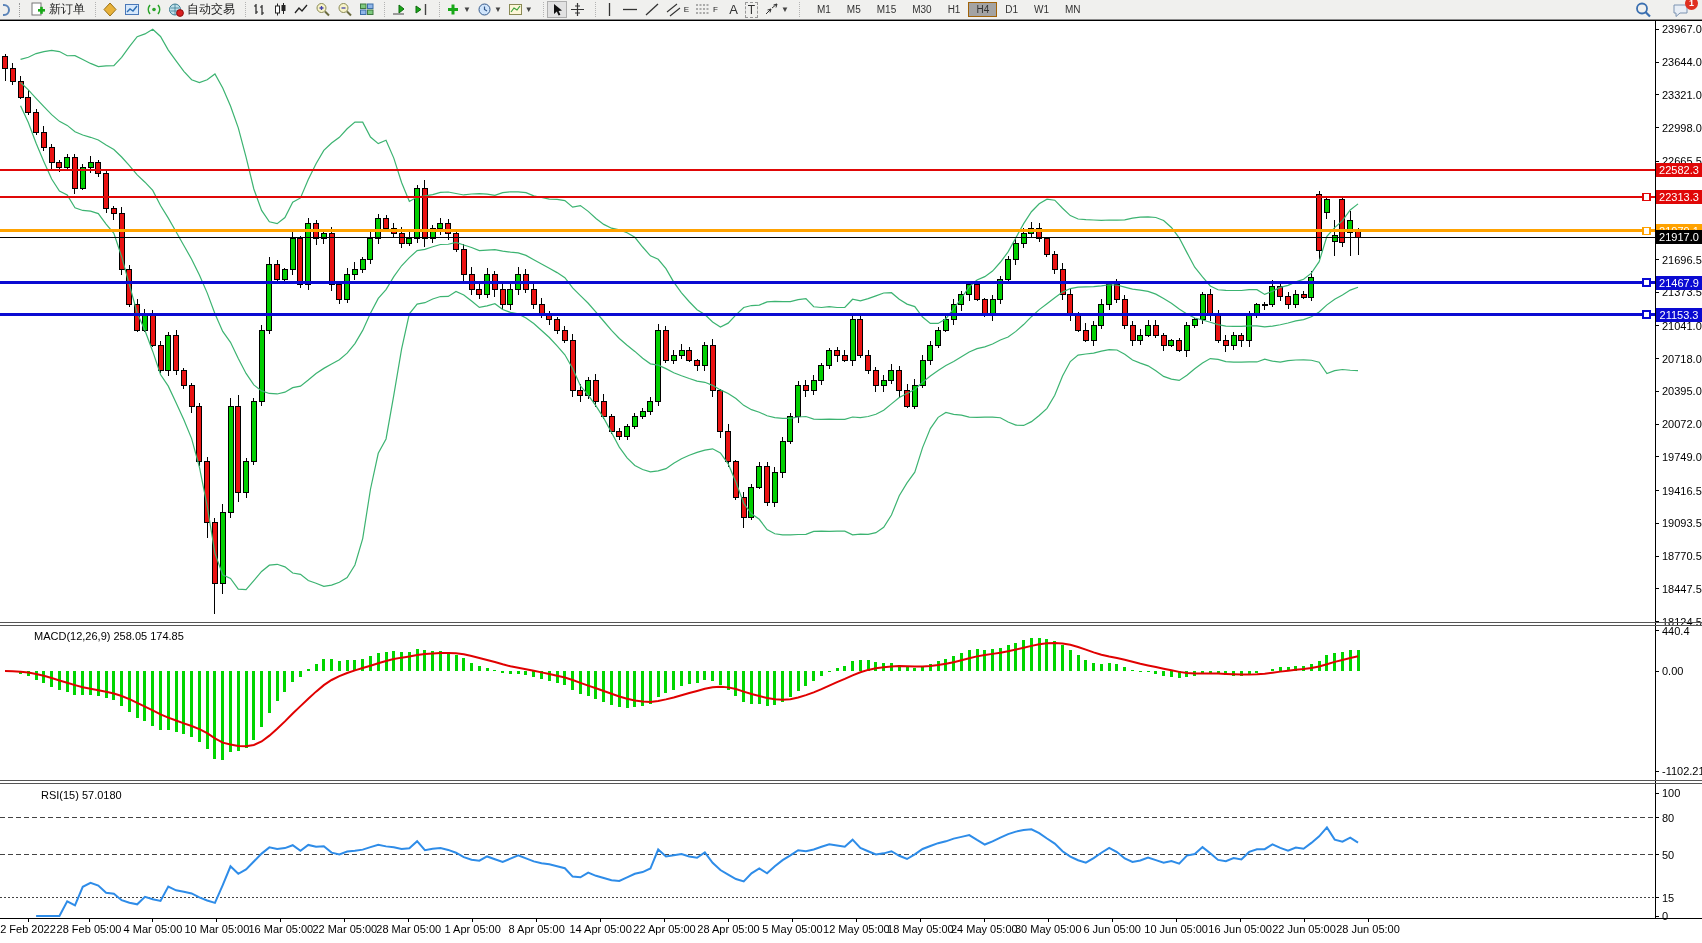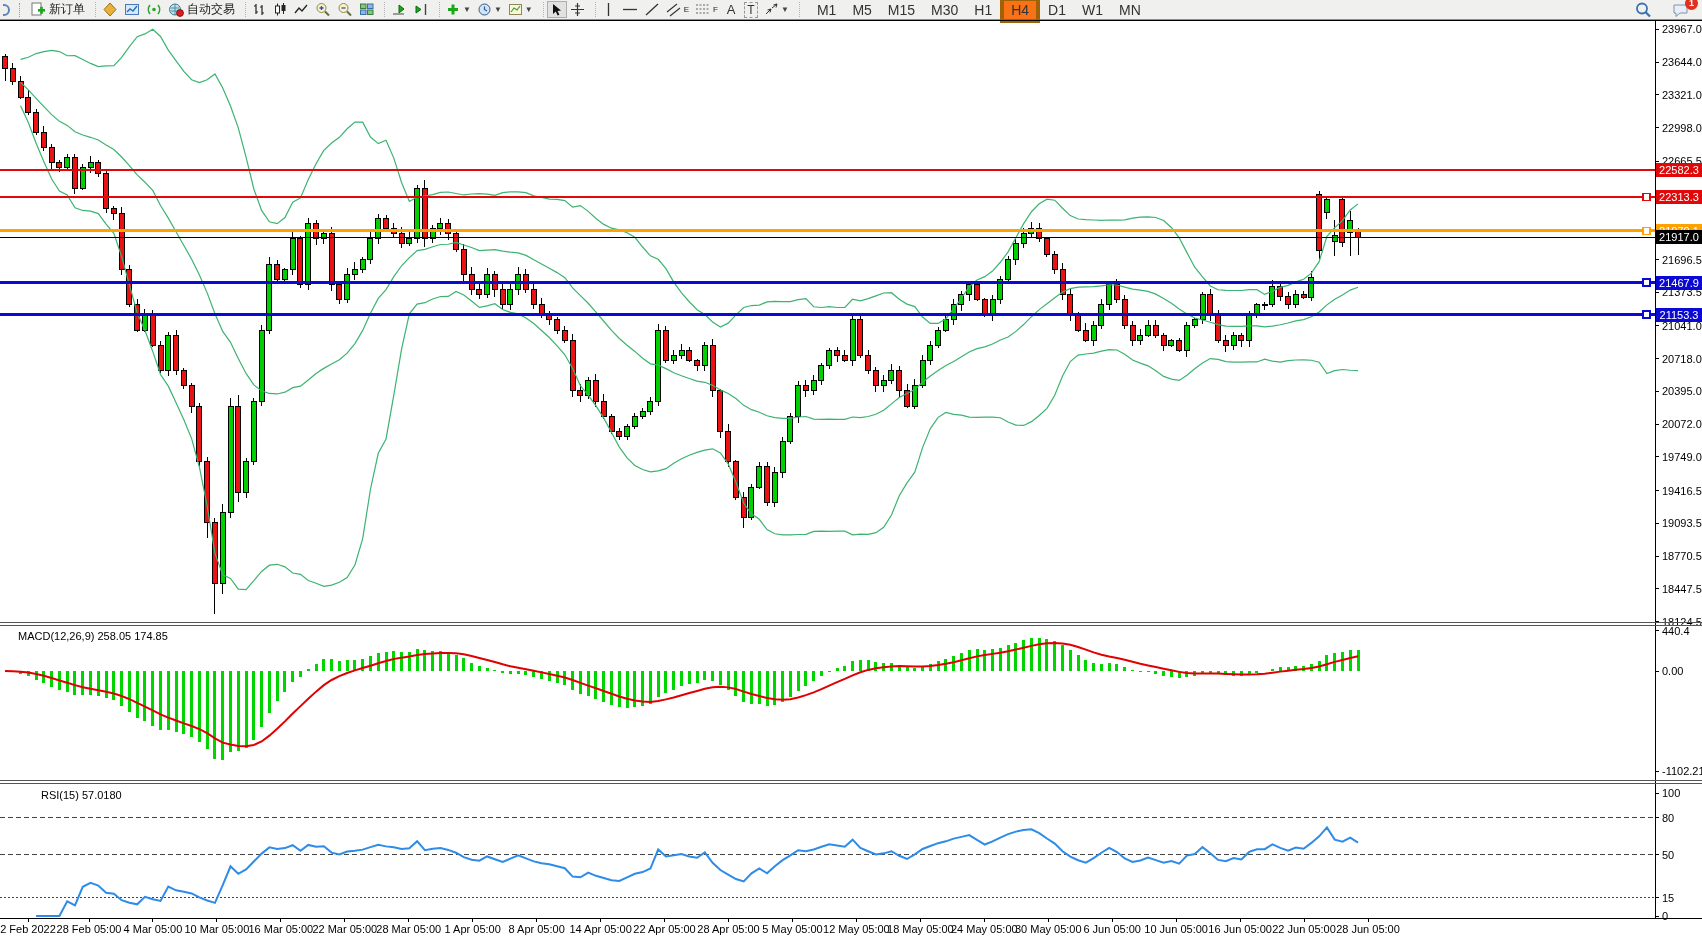--- a/index.html
+++ b/index.html
@@ -1,38 +1,38 @@
 <!DOCTYPE html>
 <html><head>
 <meta charset="utf-8">
 <style>
   html,body{margin:0;padding:0;background:#fff;font-family:"Liberation Sans",sans-serif;}
   .app{position:relative;width:1702px;height:943px;overflow:hidden;background:#fff;}
   
   .toolbar{position:absolute;top:0;left:0;width:1702px;height:19px;background:#f0f0ee;
            border-bottom:1px solid #8c8c8c;display:flex;align-items:center;font-size:12px;color:#222;}
-  .tbtn{height:17px;min-width:20px;display:flex;align-items:center;justify-content:center;
+  .tbtn{height:17px;min-width:20px;display:flex;align-items:center;justify-content:flex-end;
         padding:0 2px;border:1px solid transparent;box-sizing:border-box;cursor:default;}
   .tbtn.pressed{background:#e2e2e2;border:1px solid #aeaeae;}
   .tbtn .lbl{margin-left:3px;white-space:nowrap;}
   .caret{font-size:8px;color:#444;margin-left:2px;}
   .sep{width:6px;height:15px;border-right:1px dotted #b4b4b4;margin:0 3px 0 1px;}
   .grip{width:4px;height:14px;border-left:1px dotted #9a9a9a;margin:0 3px;}
   .tfbar{display:flex;align-items:center;margin-left:6px;}
-  .tf-btn{font-size:14px;padding:1px 7px;color:#333;border:1px solid transparent;cursor:default;}
-  .tf-btn.active{border:4px solid #a16207;background:#f97316;}
+  .tf-btn{font-size:10px;padding:1px 7px;color:#333;border:1px solid transparent;cursor:default;}
+  .tf-btn.active{border:1px solid #a16207;background:#a3a3a3;}
   .right-cluster{margin-left:auto;display:flex;align-items:center;gap:14px;margin-right:10px;}
   .chat-wrap{position:relative;}
   .badge{position:absolute;top:-5px;right:-7px;background:#e03020;color:#fff;border-radius:50%;
          width:13px;height:13px;font-size:9px;line-height:13px;text-align:center;font-weight:bold;}
   
   .overlay{position:absolute;font-size:11px;color:#000;white-space:pre;}
   #sym-line{top:23px;left:3px;}
   #sym-line .tri{font-size:8px;vertical-align:1px;margin-right:3px;}
-  #macd-label{top:630px;left:4px;padding-left:14px;}
+  #macd-label{top:630px;left:20px;padding-left:14px;}
   #rsi-label{top:789px;left:4px;padding-left:37px;}
   svg text{font-family:"Liberation Sans",sans-serif;}
 </style>
 </head>
 <body>
 
 <div class="app">
 
   <div class="toolbar">
     <div class="tbtn" style="min-width:8px;">

